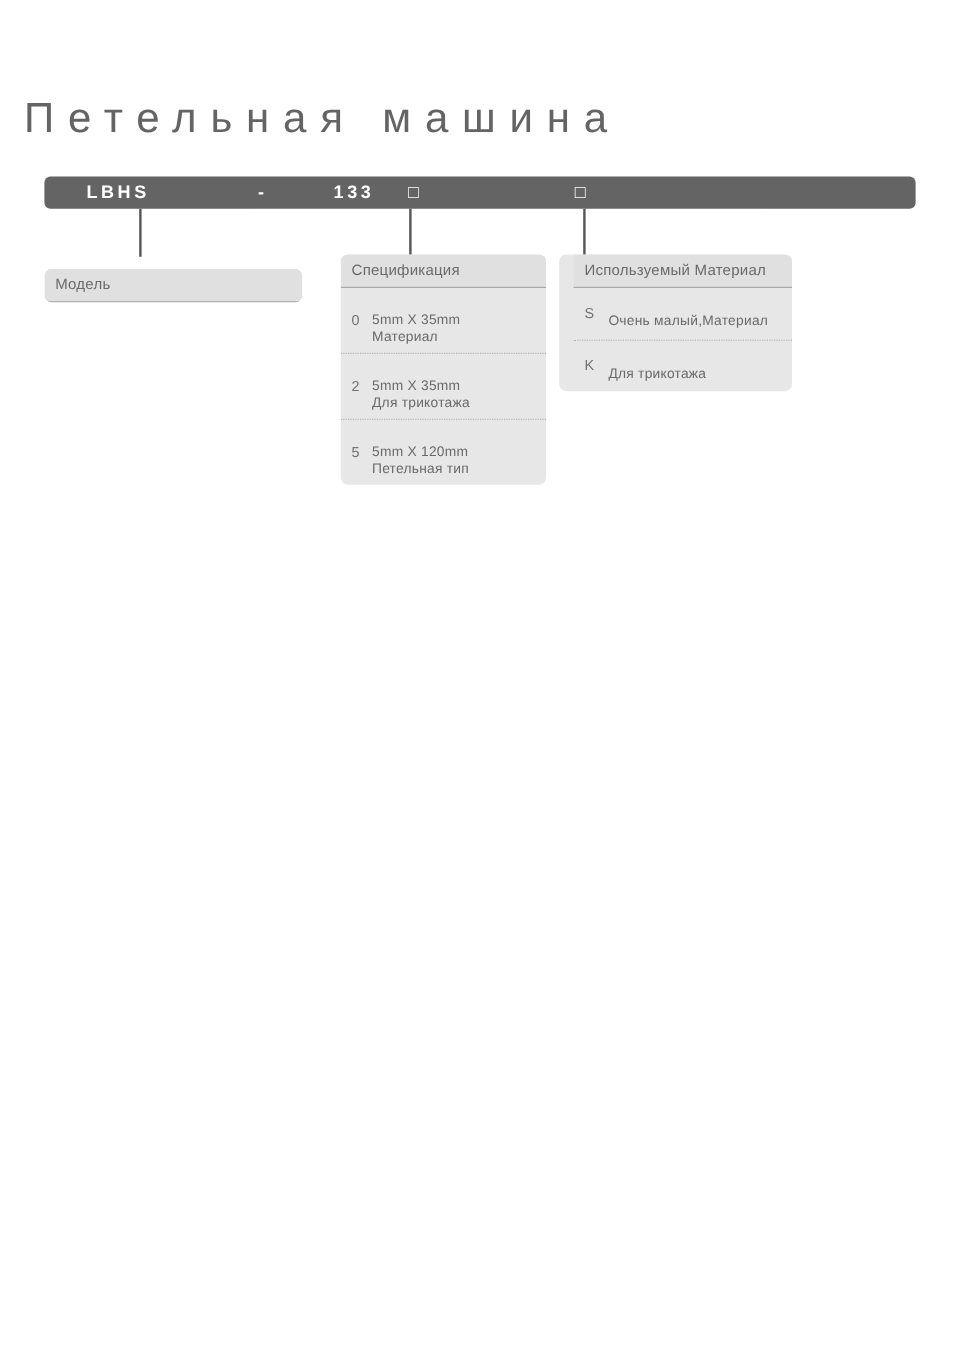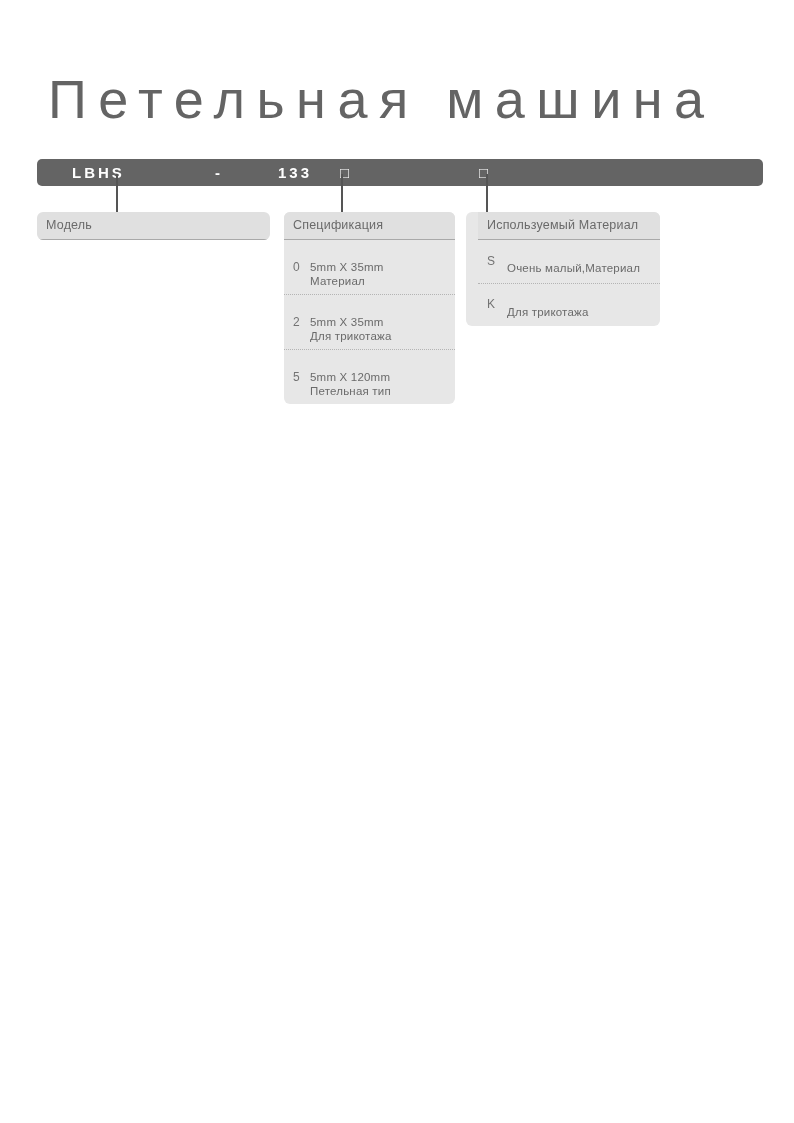--- a/index.html
+++ b/index.html
@@ -13,42 +13,41 @@
     position: relative;
     width: 794px;
     height: 1123px;
     background: #ffffff;
     overflow: hidden;
   }
 
   
   #title {
     position: absolute;
-    left: 48px;
+    left: 20px;
     top: 68px;
     width: 740px;
     height: 62px;
-    font-size: 54px;
+    font-size: 35px;
     line-height: 62px;
     font-weight: 300;
     letter-spacing: 11.5px;
     color: #646464;
     white-space: nowrap;
   }
 
   
   #code-bar {
     position: absolute;
     left: 37px;
     top: 147px;
     width: 726px;
     height: 27px;
     background: #646464;
     border-radius: 5px;
-    margin-top: 12px;
   }
   .code-seg {
     position: absolute;
     top: 0;
     height: 27px;
     line-height: 27px;
     color: #ffffff;
     font-size: 15px;
     font-weight: bold;
     letter-spacing: 3px;
@@ -113,21 +112,21 @@
   }
   .row-desc {
     font-size: 11.5px;
     line-height: 13.5px;
     color: #6a6a6a;
     letter-spacing: 0.2px;
     margin-top: 16px;
   }
   .row-desc div { white-space: nowrap; }
 
-  #card-model { left: 37px;  top: 212px; width: 233px; }
+  #card-model { left: 37px;  top: 224px; width: 215px; }
   #card-spec  { left: 284px; top: 212px; width: 171px; }
   #card-mat   { left: 466px; top: 212px; width: 194px; padding-left: 12px; }
 
   #card-mat .row { padding-top: 6px; padding-bottom: 7px; }
   #card-mat .row-code { width: 20px; }
 </style>
 </head>
 <body>
 
 <div id="page">

